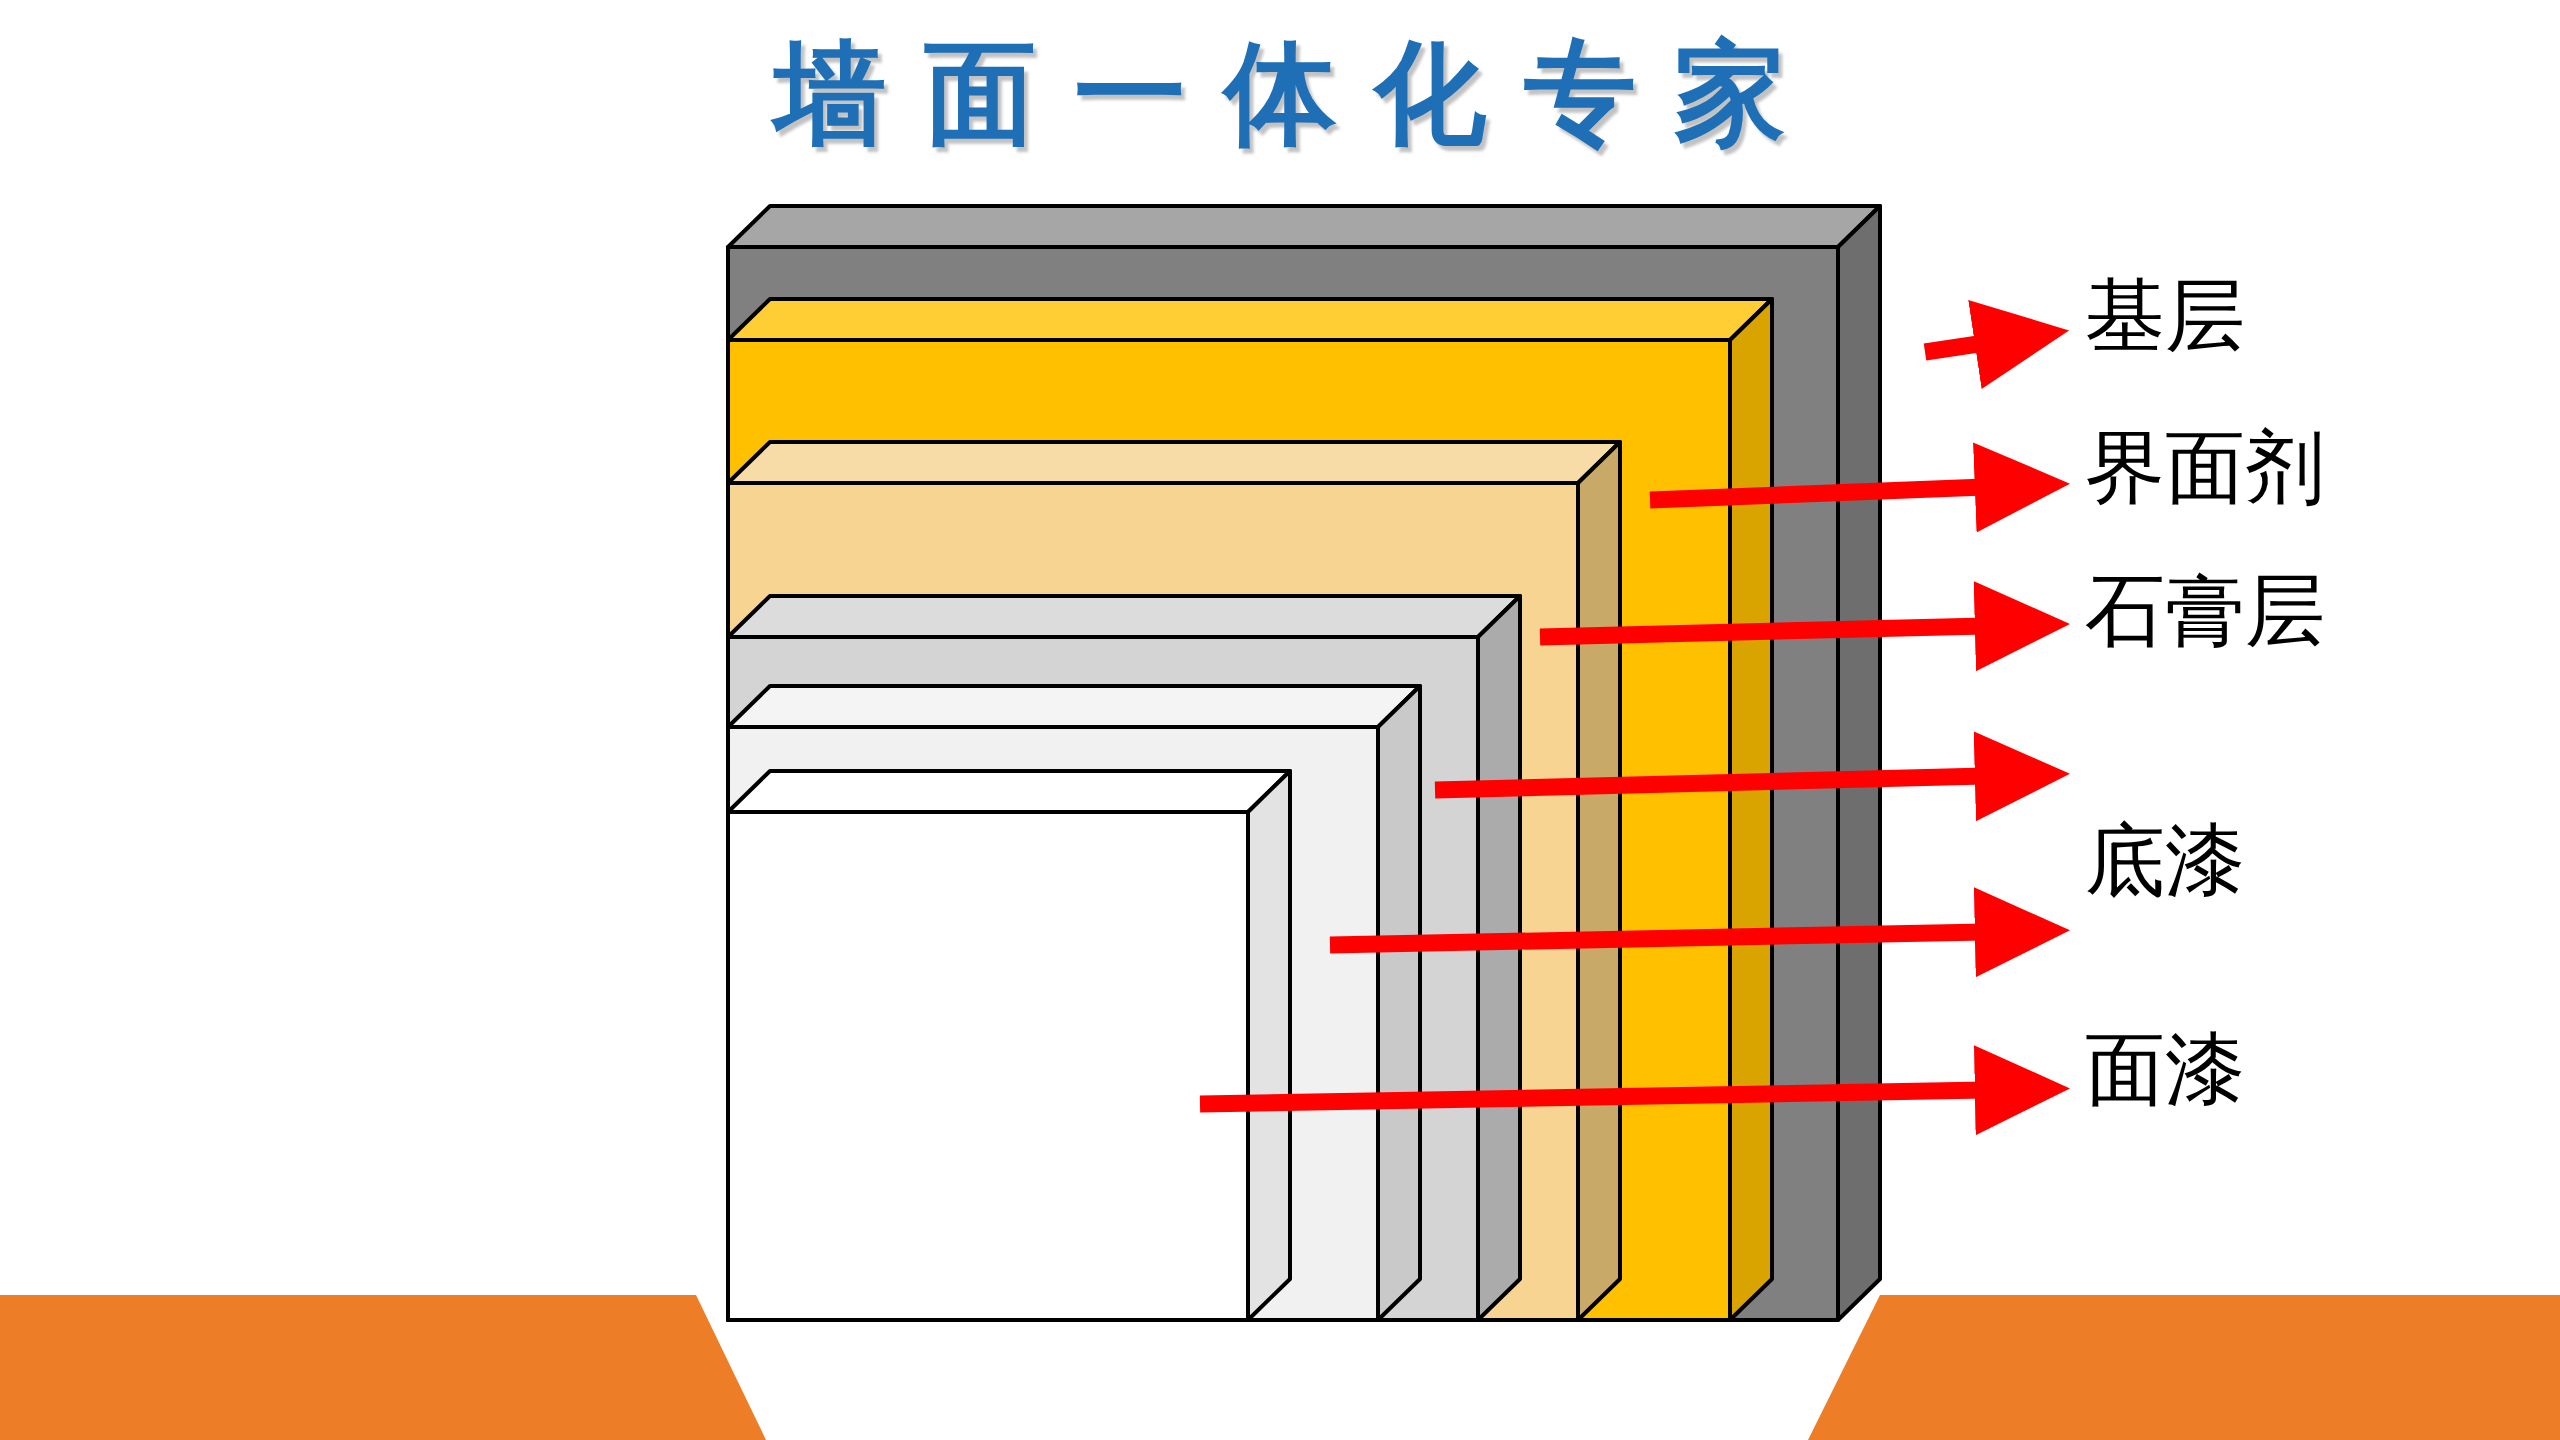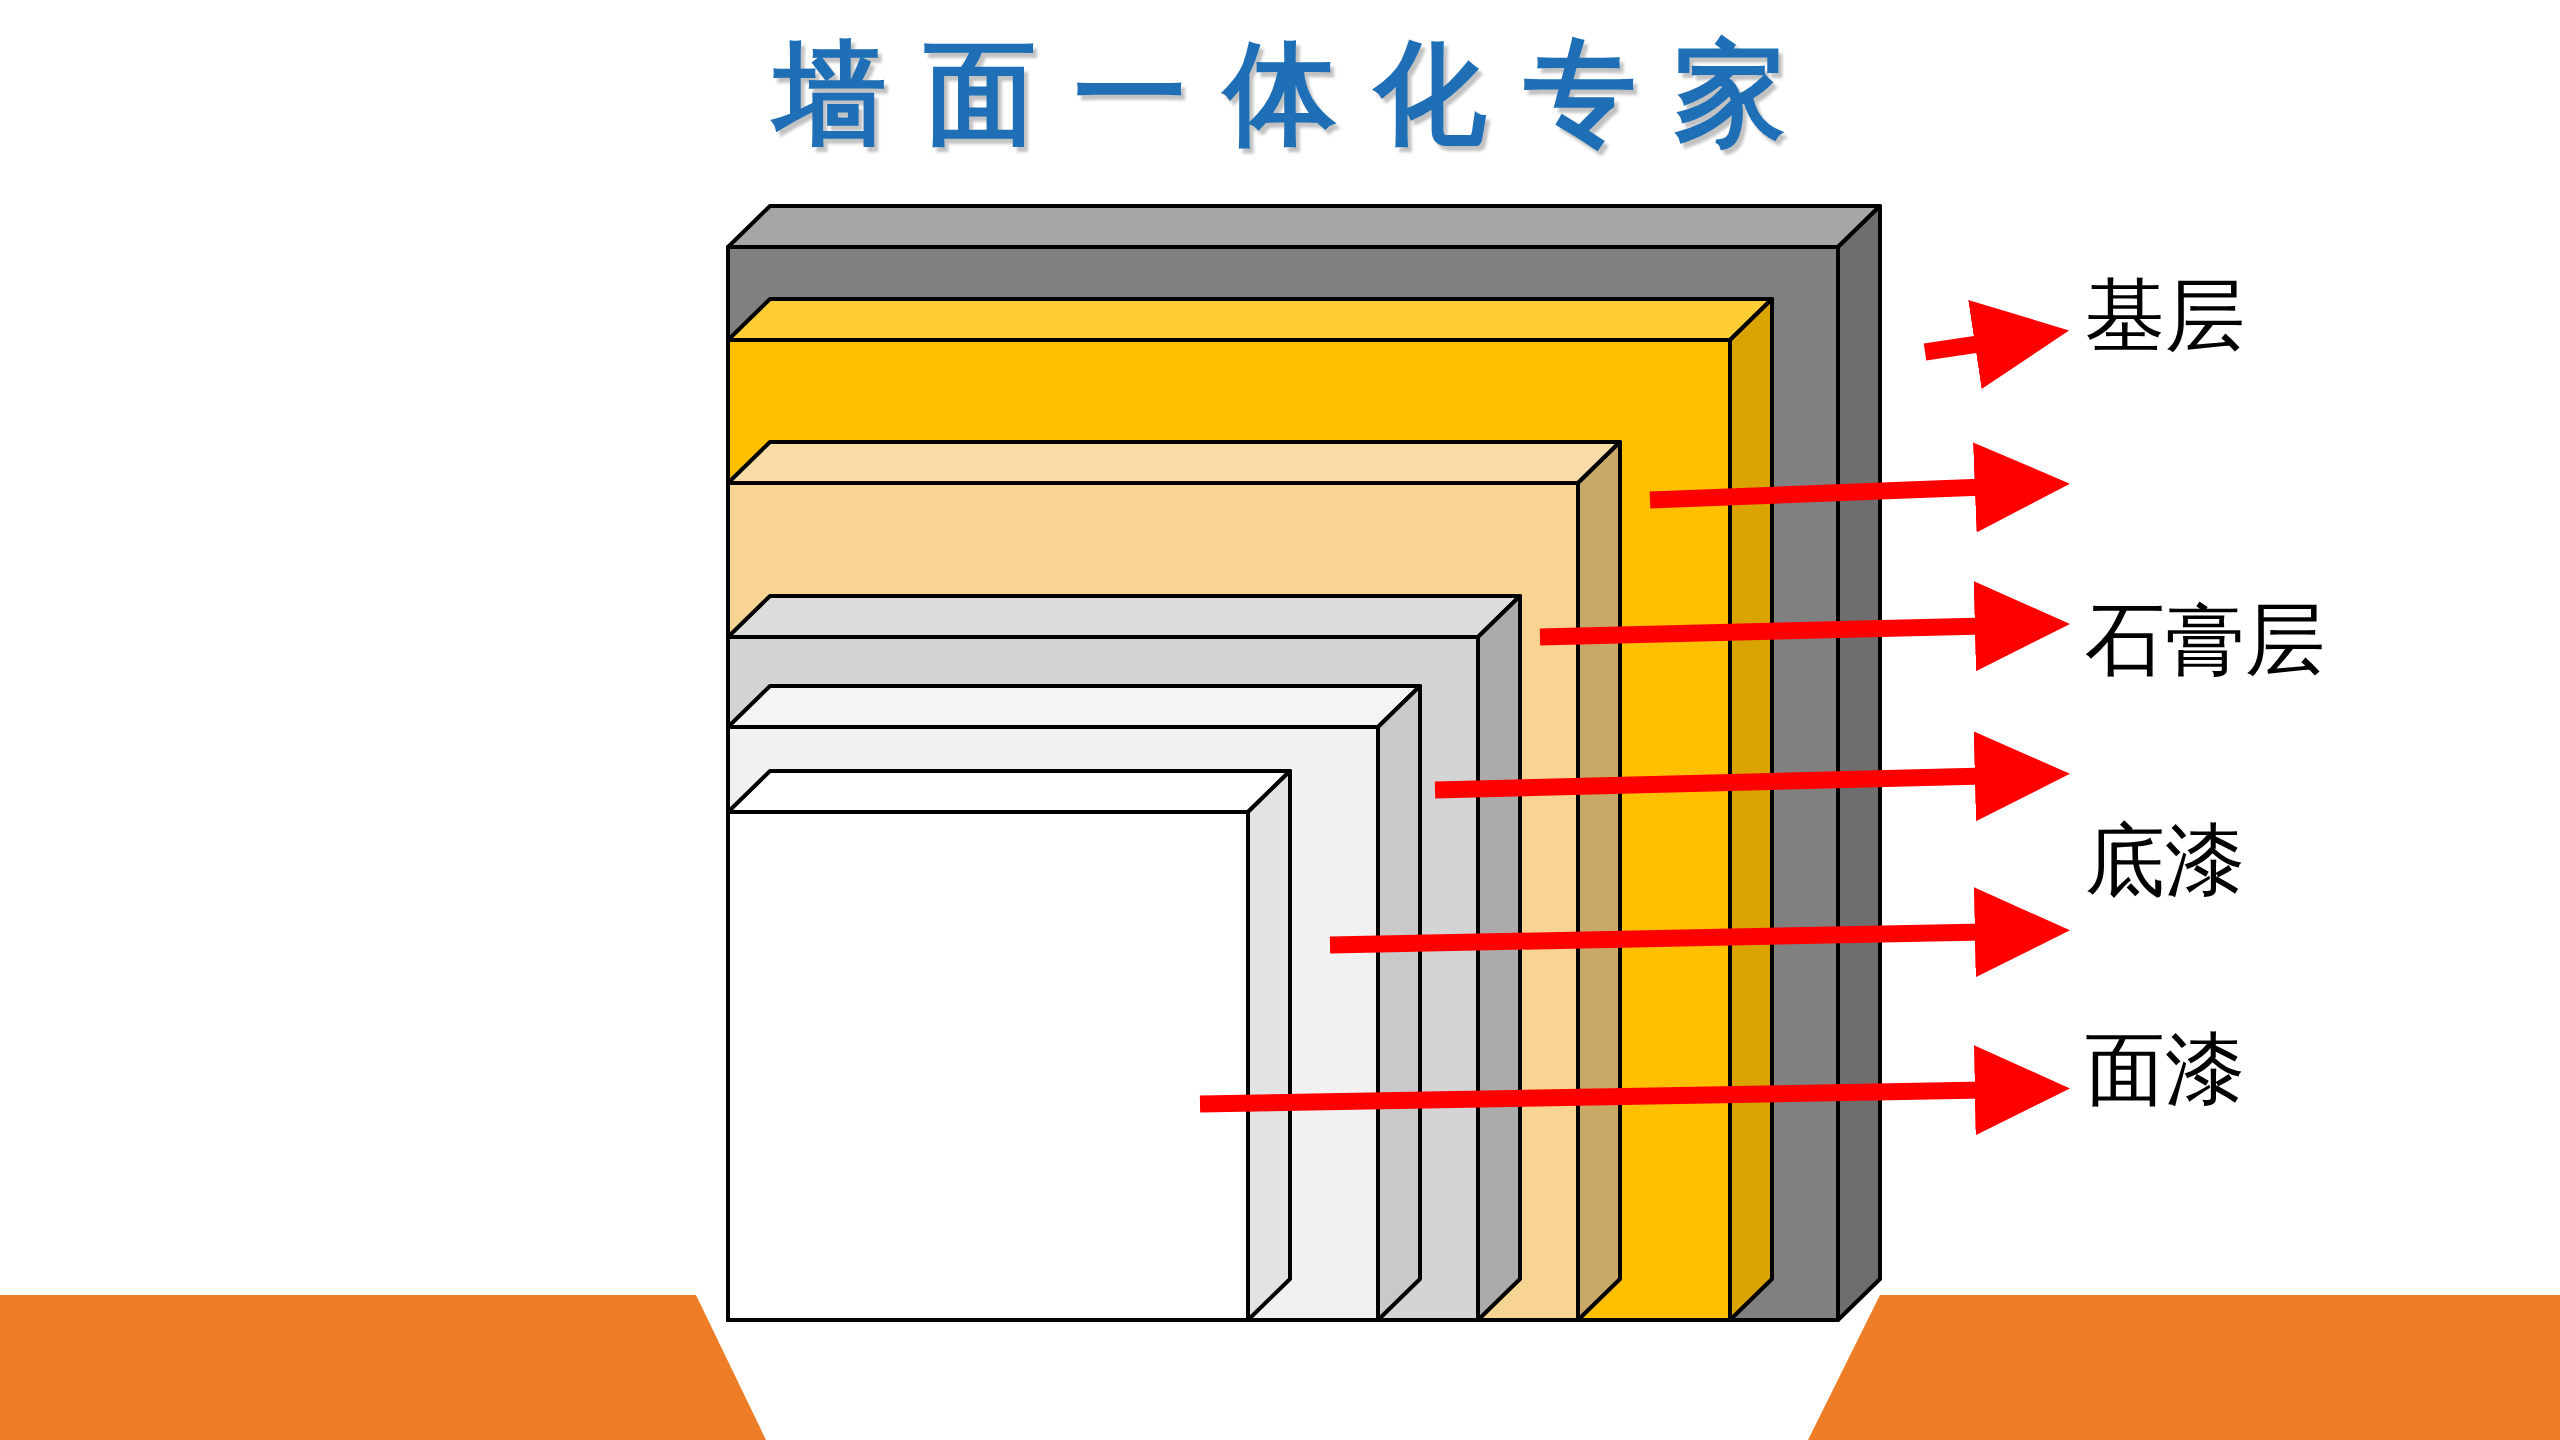--- a/index.html
+++ b/index.html
@@ -125,18 +125,19 @@
       <line x1="1330" y1="945" x2="1985" y2="932" marker-end="url(#redArrow)"></line>
       <line x1="1200" y1="1104" x2="1985" y2="1090" marker-end="url(#redArrow)"></line>
     </g>
 
     <path d="M 0,1295 L 696,1295 L 766,1440 L 0,1440 Z" fill="#ED7D26"></path>
     <path d="M 1880,1295 L 2560,1295 L 2560,1440 L 1808,1440 Z" fill="#ED7D26"></path>
   </svg>
 
   <div class="labels">
     <div class="label" style="top:268px">基层</div>
-    <div class="label" style="top:592px">石膏层</div>
+    <div class="label" style="top:420px">界面剂</div>
+    <div class="label" style="top:563px">石膏层</div>
     <div class="label" style="top:813px">底漆</div>
     <div class="label" style="top:1022px">面漆</div>
   </div>
 
 </div>
 
 </body></html>

